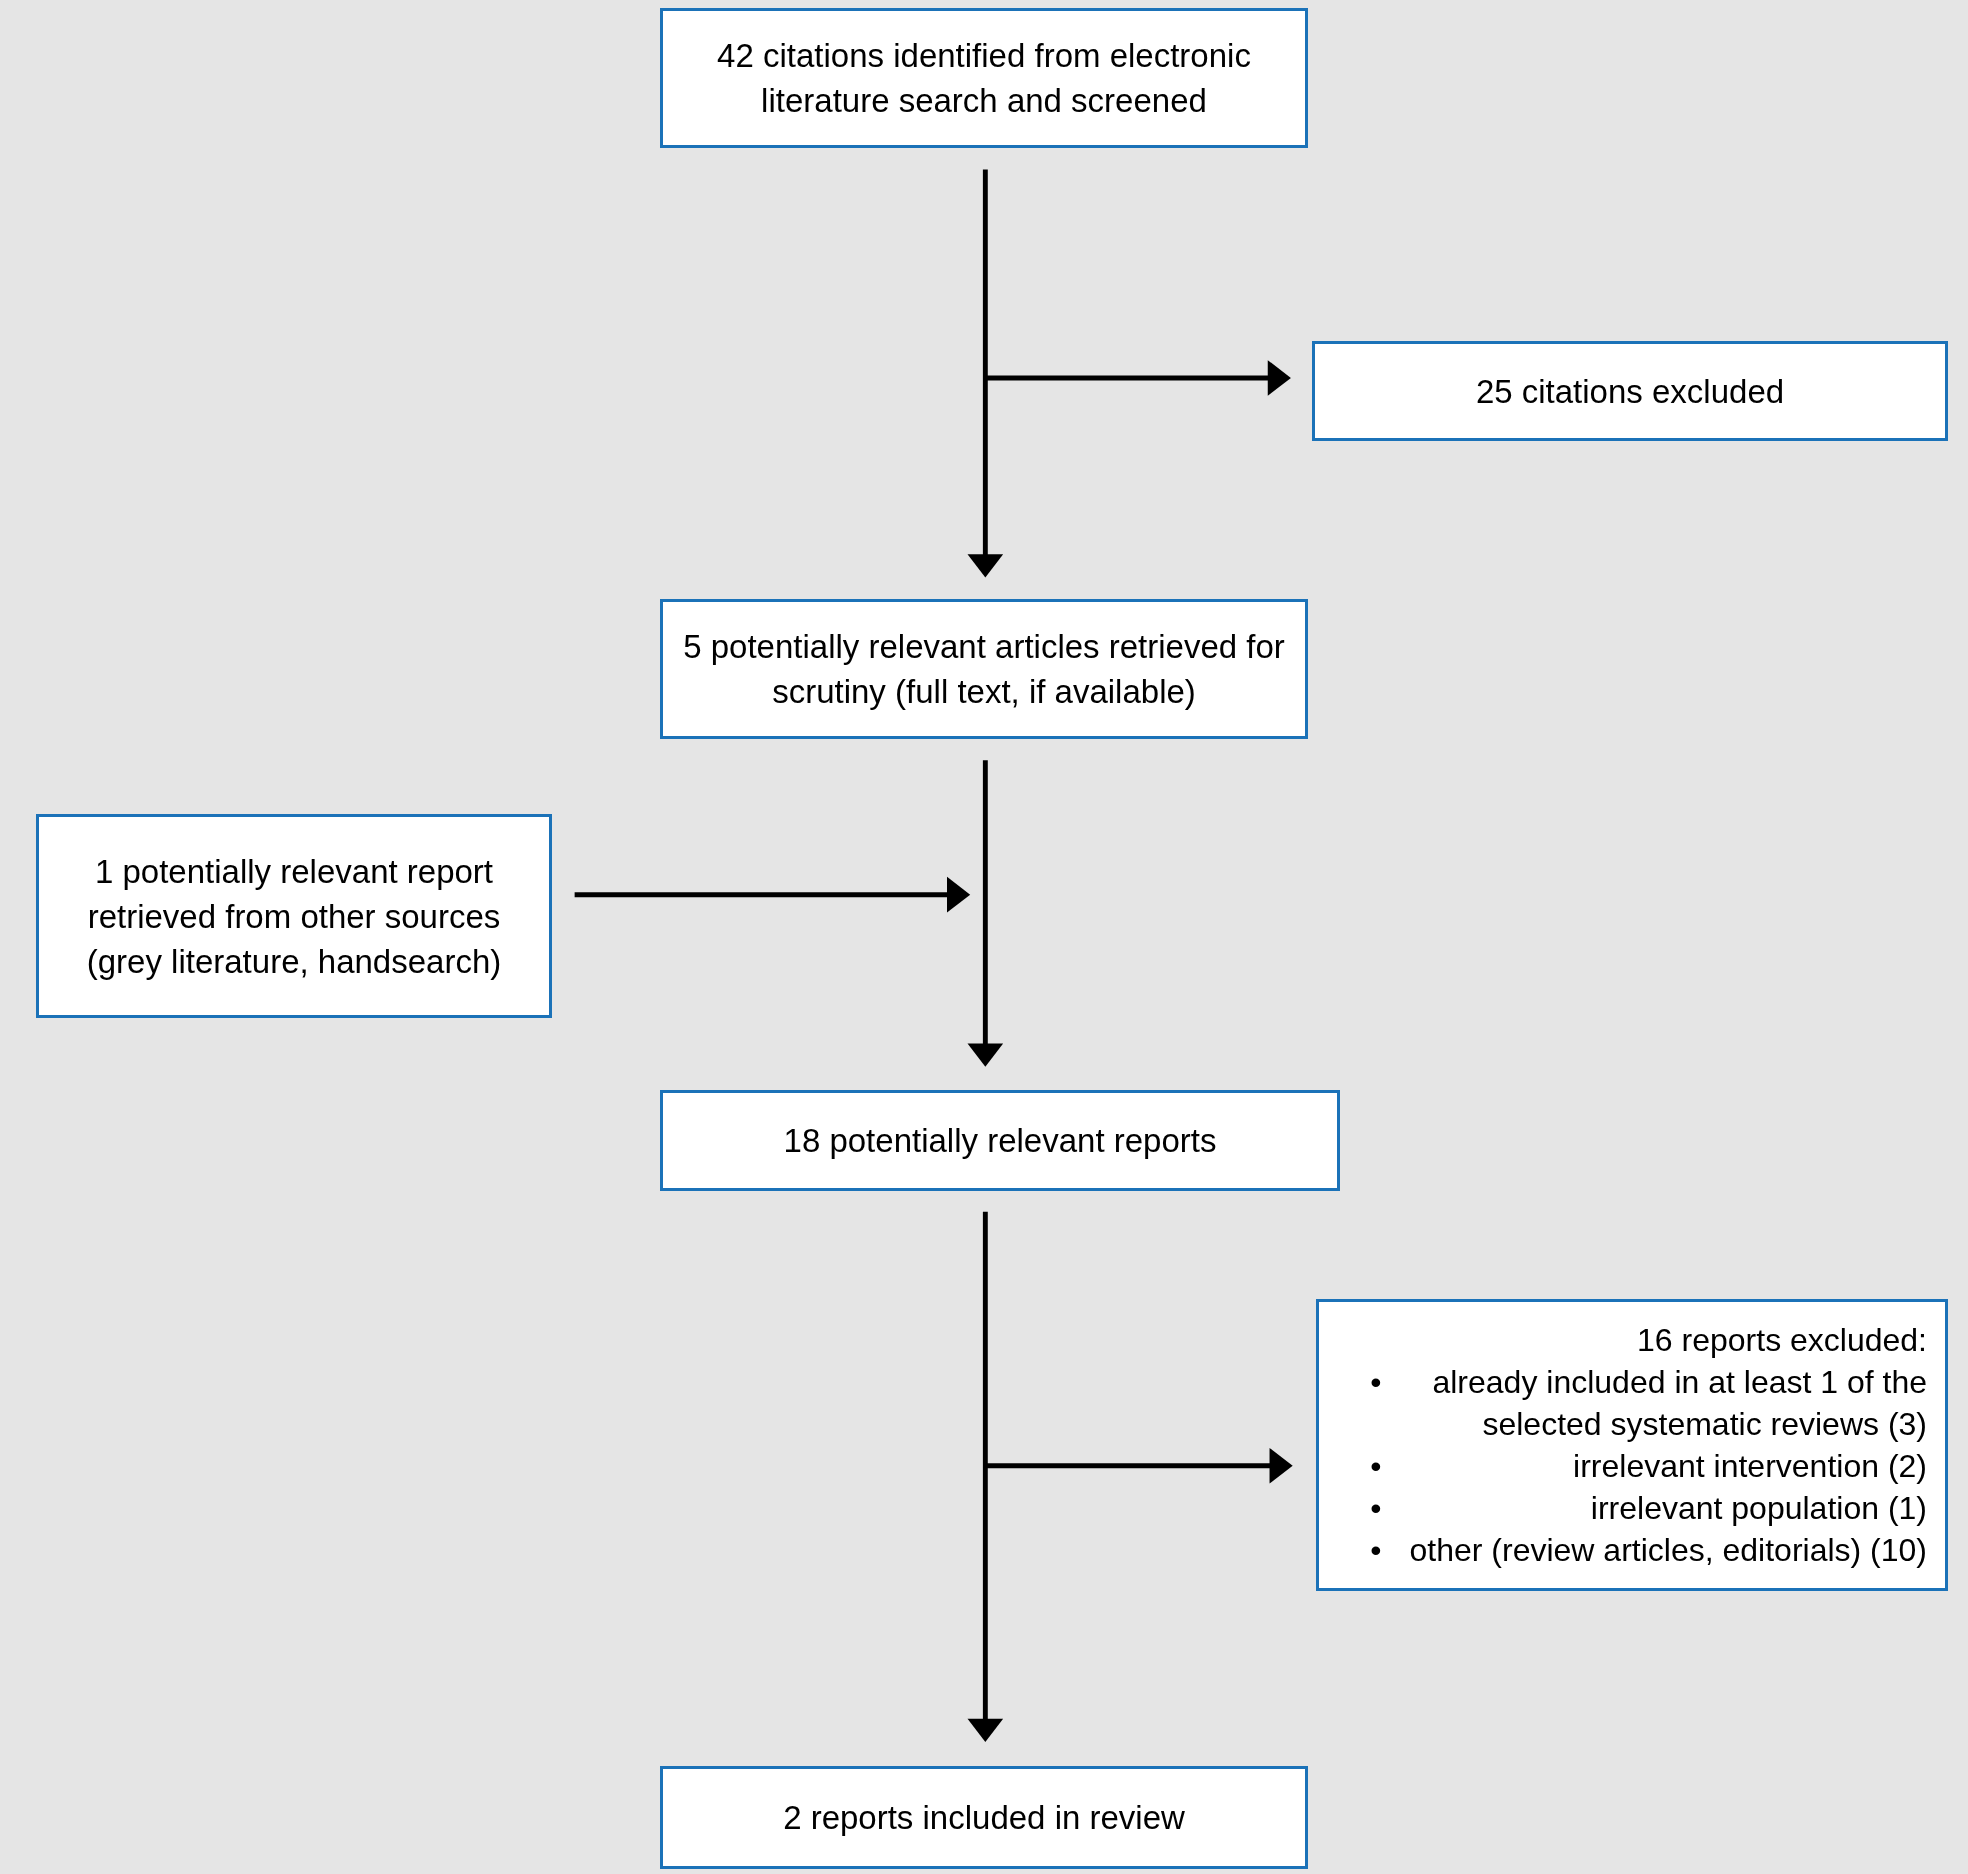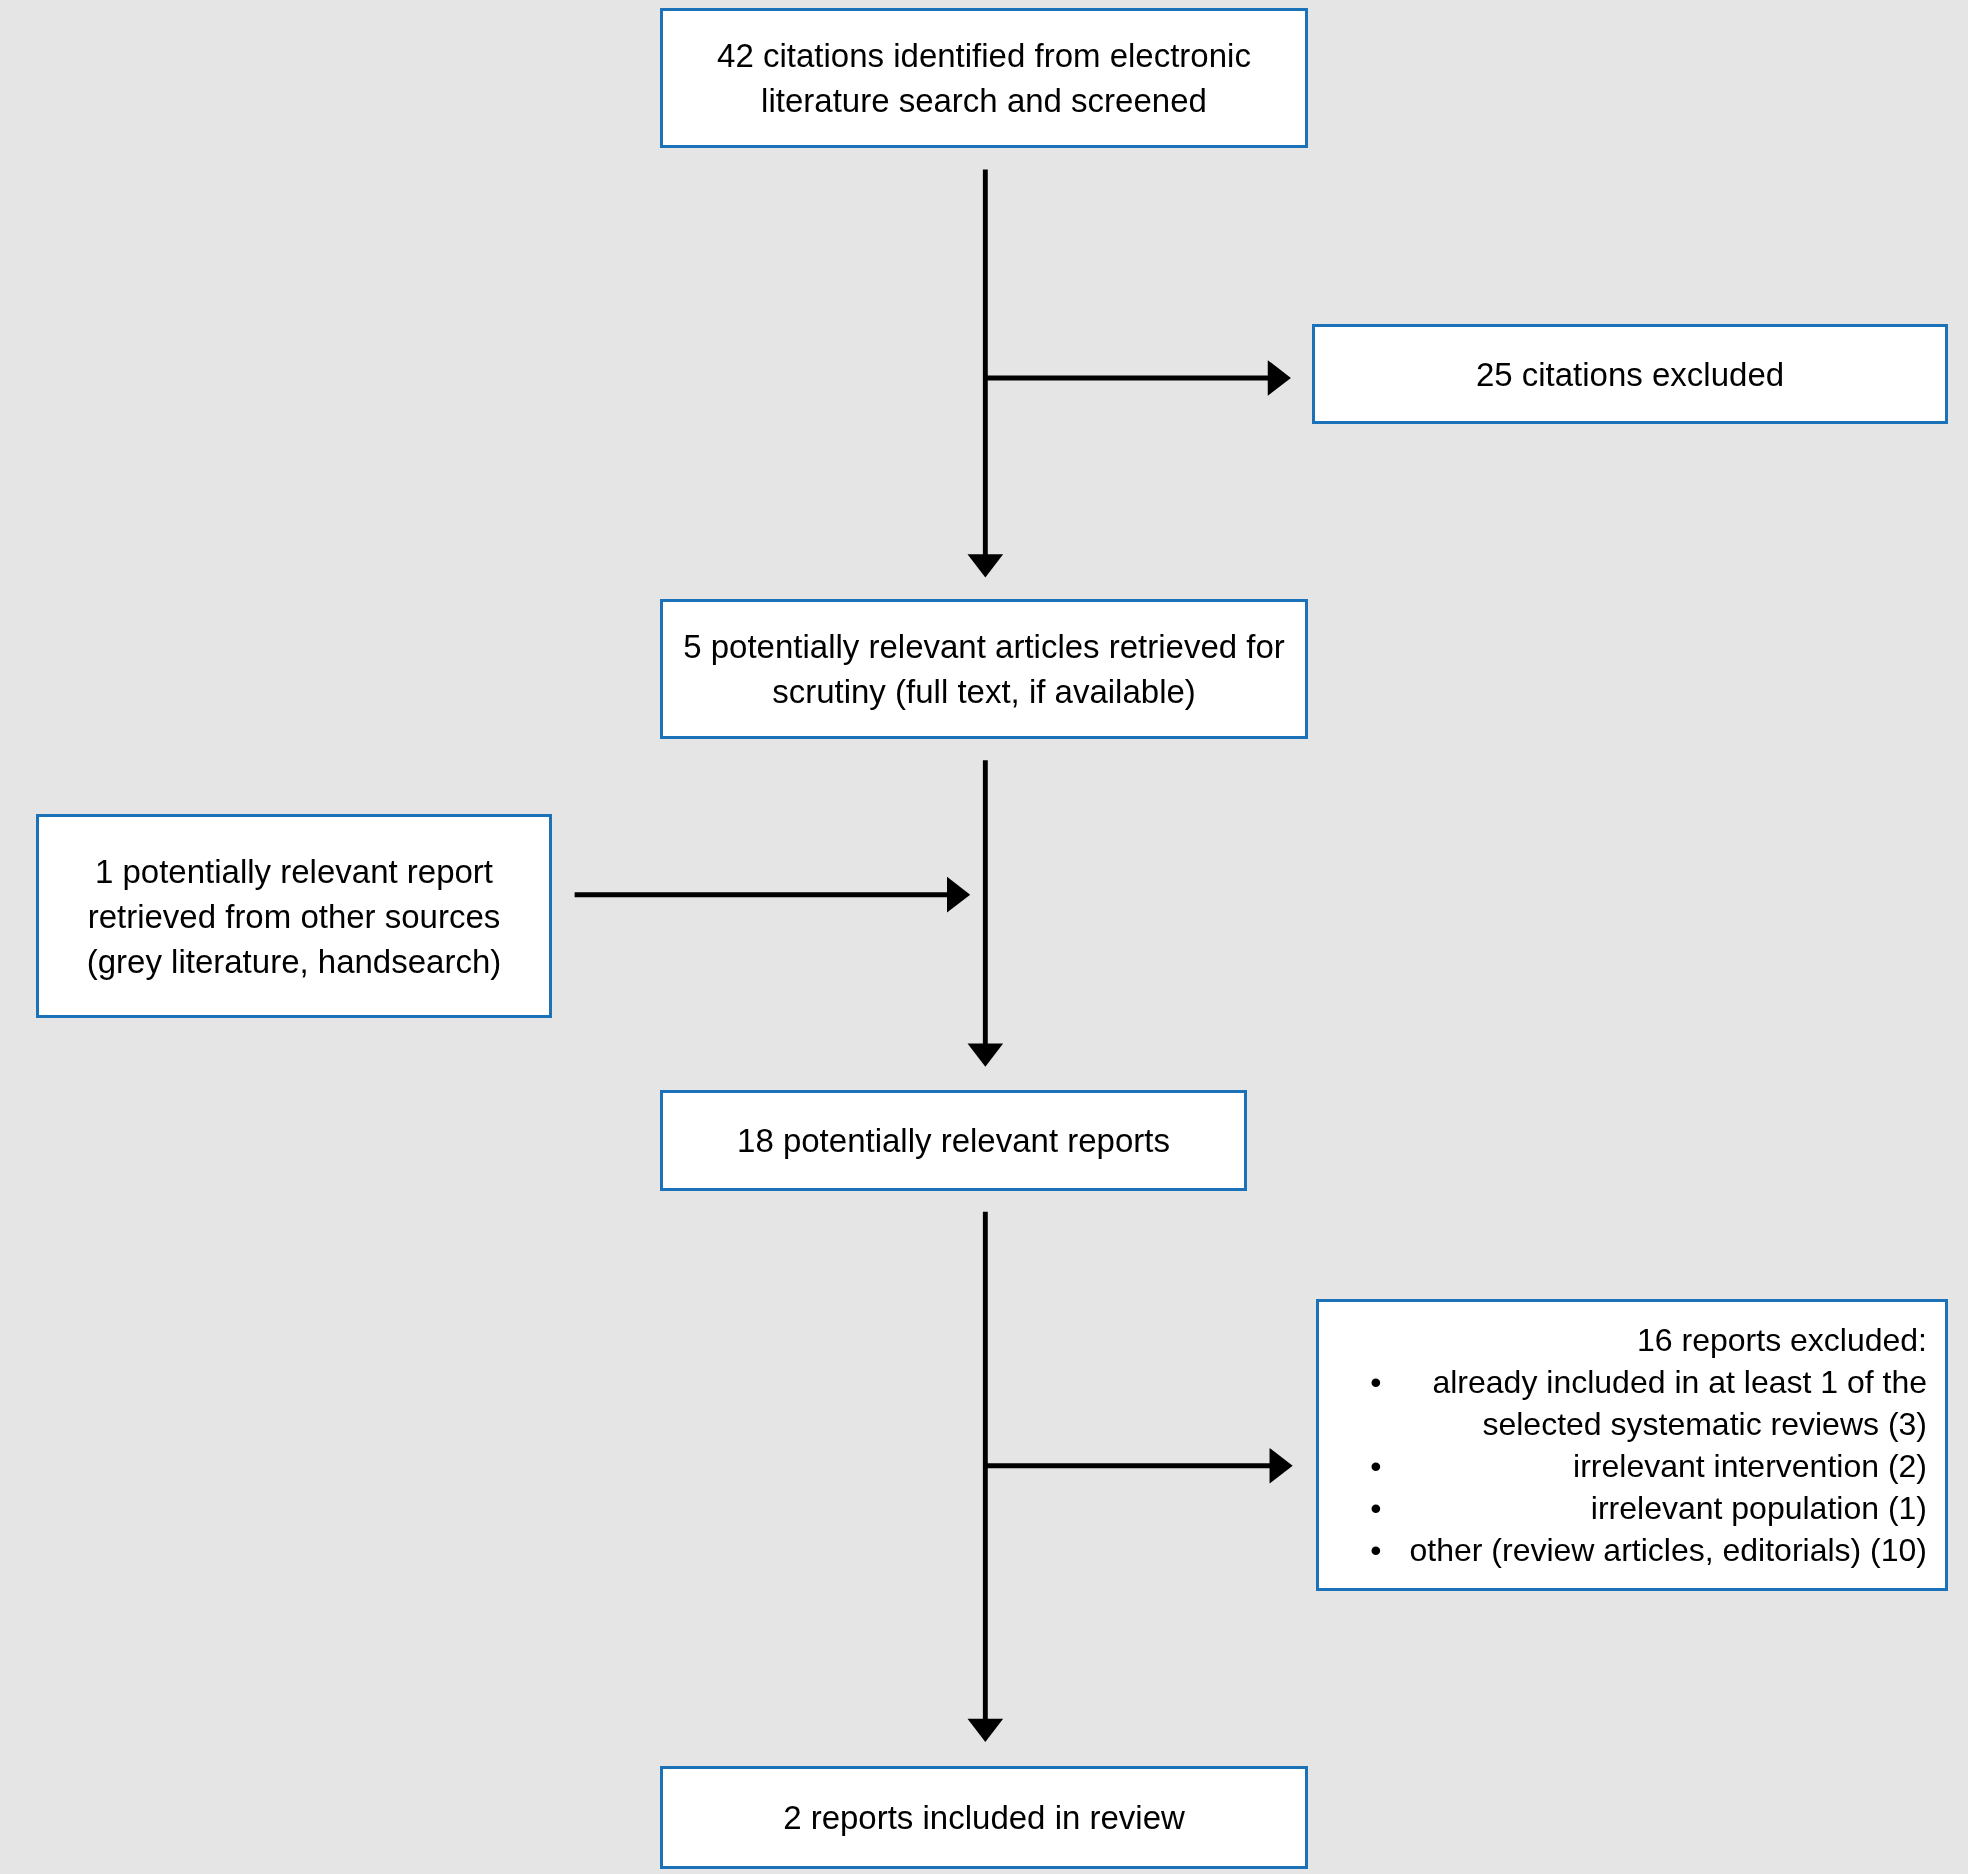--- a/index.html
+++ b/index.html
@@ -28,26 +28,26 @@
     font-size: 33px;
     line-height: 45px;
     color: #000000;
   }
   .flowbox .inner {
     width: 100%;
   }
   
   .box-top        { left: 660px;  top: 8px;    width: 648px; height: 140px; }
   .box-top .inner        { max-width: 588px; margin: 0 auto; }
-  .box-excluded1  { left: 1312px; top: 324px;  width: 636px; height: 100px; }
+  .box-excluded1  { left: 1312px; top: 341px;  width: 636px; height: 100px; }
   .box-retrieved  { left: 660px;  top: 599px;  width: 648px; height: 140px; }
   .box-retrieved .inner  { max-width: 606px; margin: 0 auto; }
   .box-other      { left: 36px;   top: 814px;  width: 516px; height: 204px; }
   .box-other .inner      { max-width: 454px; margin: 0 auto; }
-  .box-reports    { left: 660px;  top: 1090px; width: 587px; height: 101px; }
+  .box-reports    { left: 660px;  top: 1090px; width: 680px; height: 101px; }
   .box-included   { left: 660px;  top: 1766px; width: 648px; height: 103px; }
 
   
   .box-excluded2 {
     left: 1316px; top: 1299px; width: 632px; height: 292px;
     align-items: center;
     justify-content: flex-start;
     text-align: right;
     font-size: 32px;
     line-height: 42px;

